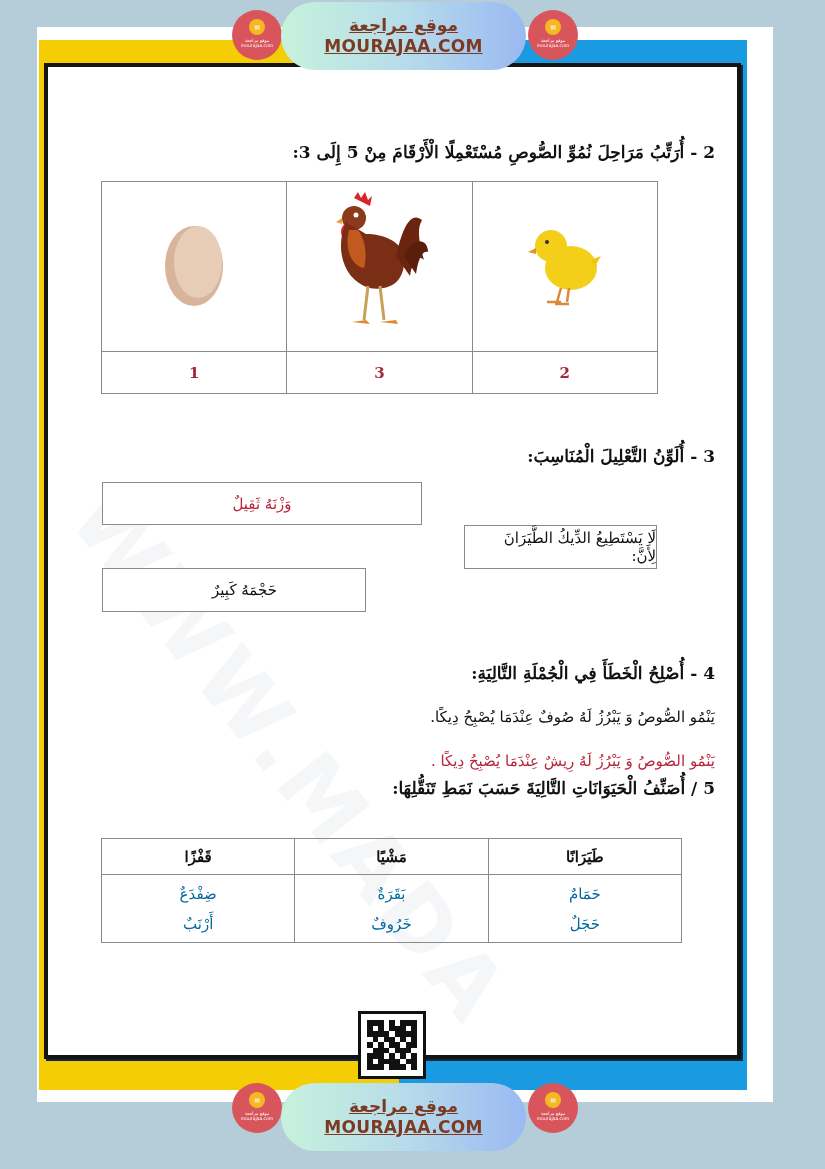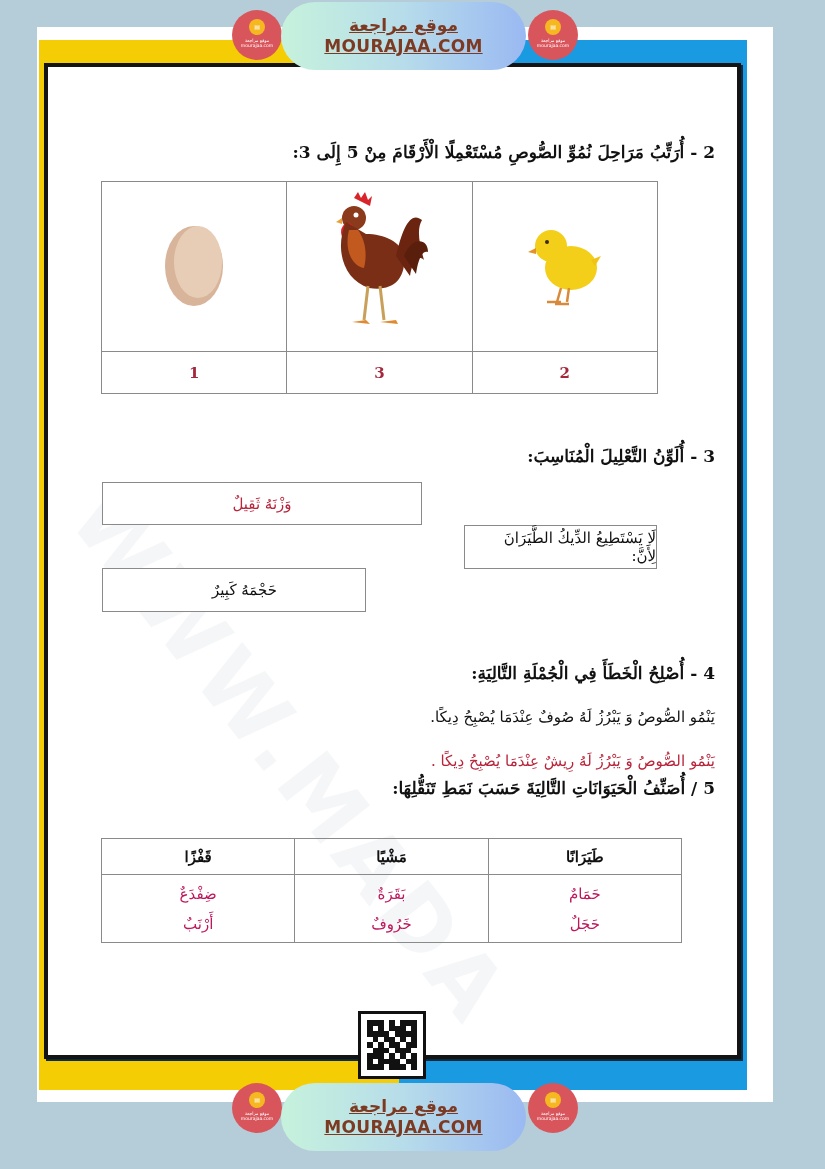--- a/index.html
+++ b/index.html
@@ -24,21 +24,21 @@
 
     .box { position: absolute; border: 1px solid #8a8a8a; background: #fff; display: flex; align-items: center; justify-content: center; font-size: 15px; direction: rtl; }
     .red { color: #b8243a; }
     .dark { color: #111; padding-left: 21px; }
 
     .sentence { position: absolute; right: 110px; font-size: 15px; direction: rtl; white-space: nowrap; }
 
     .classify { left: 101px; top: 838px; width: 581px; }
     .classify td { width: 185px; font-size: 15px; }
     .classify tr.head td { height: 36px; font-weight: bold; color: #111; }
-    .classify tr.body td { height: 68px; line-height: 30px; color: #be185d; }
+    .classify tr.body td { height: 68px; line-height: 30px; color: #0369a1; }
 
     .qr { position: absolute; left: 358px; top: 1011px; width: 68px; height: 68px; background: #fff; border: 3px solid #111; padding: 6px; }
     .qr-grid { width: 100%; height: 100%; display: grid; grid-template-columns: repeat(9, 1fr); grid-template-rows: repeat(9, 1fr); gap: 0; }
     .qr-grid span { display: block; }
     .qr-grid .b { background: #111; }
 
     .banner { position: absolute; left: 281px; width: 245px; height: 68px; border-radius: 34px;
       background: linear-gradient(90deg, #c6f2dc 0%, #b7dcea 50%, #9ab9f2 100%);
       display: flex; flex-direction: column; align-items: center; justify-content: center; }
     .banner .ar { font-family: "DejaVu Sans", sans-serif; font-size: 17px; font-weight: bold; color: #7d3a22; text-decoration: underline; direction: rtl; line-height: 20px; }

